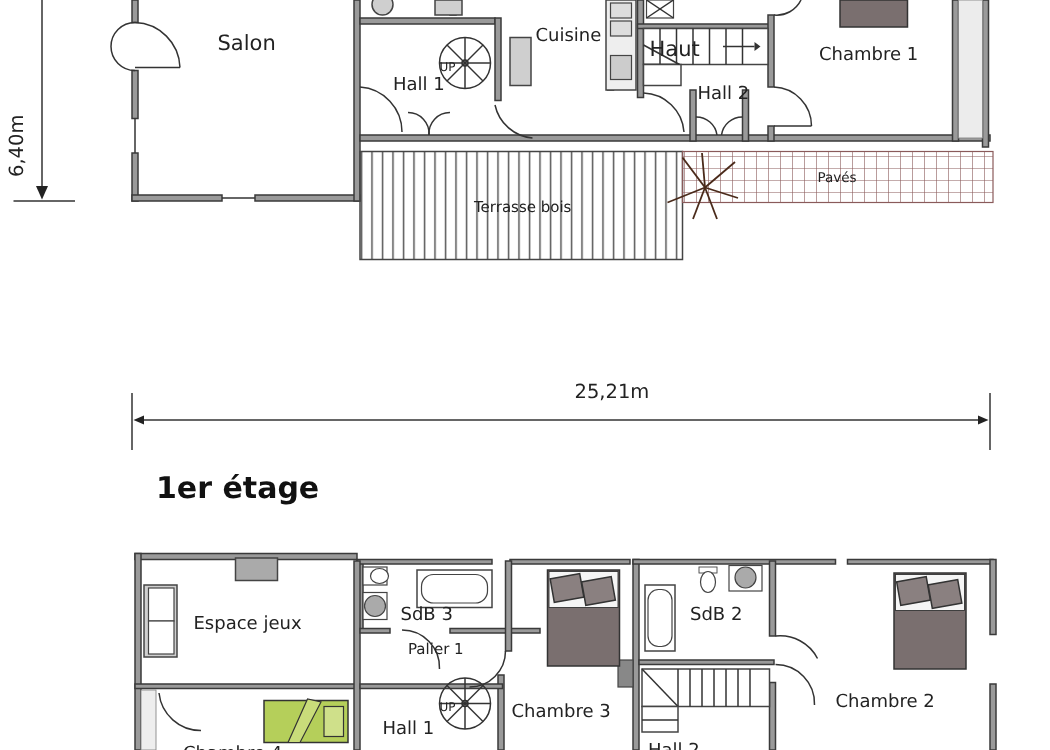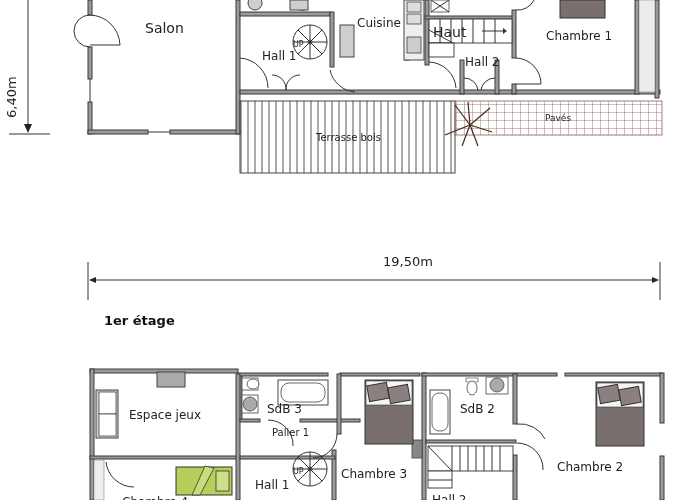--- a/index.html
+++ b/index.html
@@ -5,28 +5,28 @@
   html, body { margin: 0; padding: 0; background: #ffffff; }
   body { width: 700px; height: 500px; overflow: hidden; position: relative; font-family: "DejaVu Sans", "Liberation Sans", sans-serif; }
   svg { position: absolute; left: 0; top: 0; }
   .wall { fill: #9a9a9a; stroke: #3a3a3a; stroke-width: 1; }
   .thin { stroke: #333; stroke-width: 1; fill: none; }
   .door { stroke: #333; stroke-width: 1; fill: none; }
   .furn { fill: #cfcfcf; stroke: #444; stroke-width: 1; }
   .bed { fill: #7a6f6f; stroke: #333; stroke-width: 1; }
   .pillow { fill: #8a8080; stroke: #333; stroke-width: 1; }
   .lbl { font-family: "DejaVu Sans", "Liberation Sans", sans-serif; fill: #222; }
-  .title { position: absolute; font-family: "DejaVu Sans", "Liberation Sans", sans-serif; font-weight: bold; font-size: 13px; color: #111; text-align: center; }
+  .title { position: absolute; font-family: "DejaVu Sans", "Liberation Sans", sans-serif; font-weight: bold; font-size: 20px; color: #111; text-align: center; }
   .dim { position: absolute; font-family: "DejaVu Sans", "Liberation Sans", sans-serif; font-size: 13px; color: #222; }
 </style>
 </head>
 <body>
 
 <div class="dim" style="left:-4px; top:52px; transform: rotate(-90deg); transform-origin: left top; top:118px; left:4px;">6,40m</div>
-<div class="dim" style="left:383px; top:254px;">19,50m</div>
+<div class="dim" style="left:383px; top:254px;">25,21m</div>
 <div class="title" style="left:104px; top:313px;">1er étage</div>
 
 <svg width="700" height="500" viewBox="0 0 700 500">
   <defs>
     <pattern id="deck" width="7" height="10" patternUnits="userSpaceOnUse">
       <line x1="3" y1="0" x2="3" y2="10" stroke="#555" stroke-width="1"></line>
     </pattern>
     <pattern id="paves" width="8" height="8" patternUnits="userSpaceOnUse">
       <path d="M8 0 L0 0 L0 8" stroke="#8a5a5a" stroke-width="0.8" fill="none"></path>
     </pattern>

